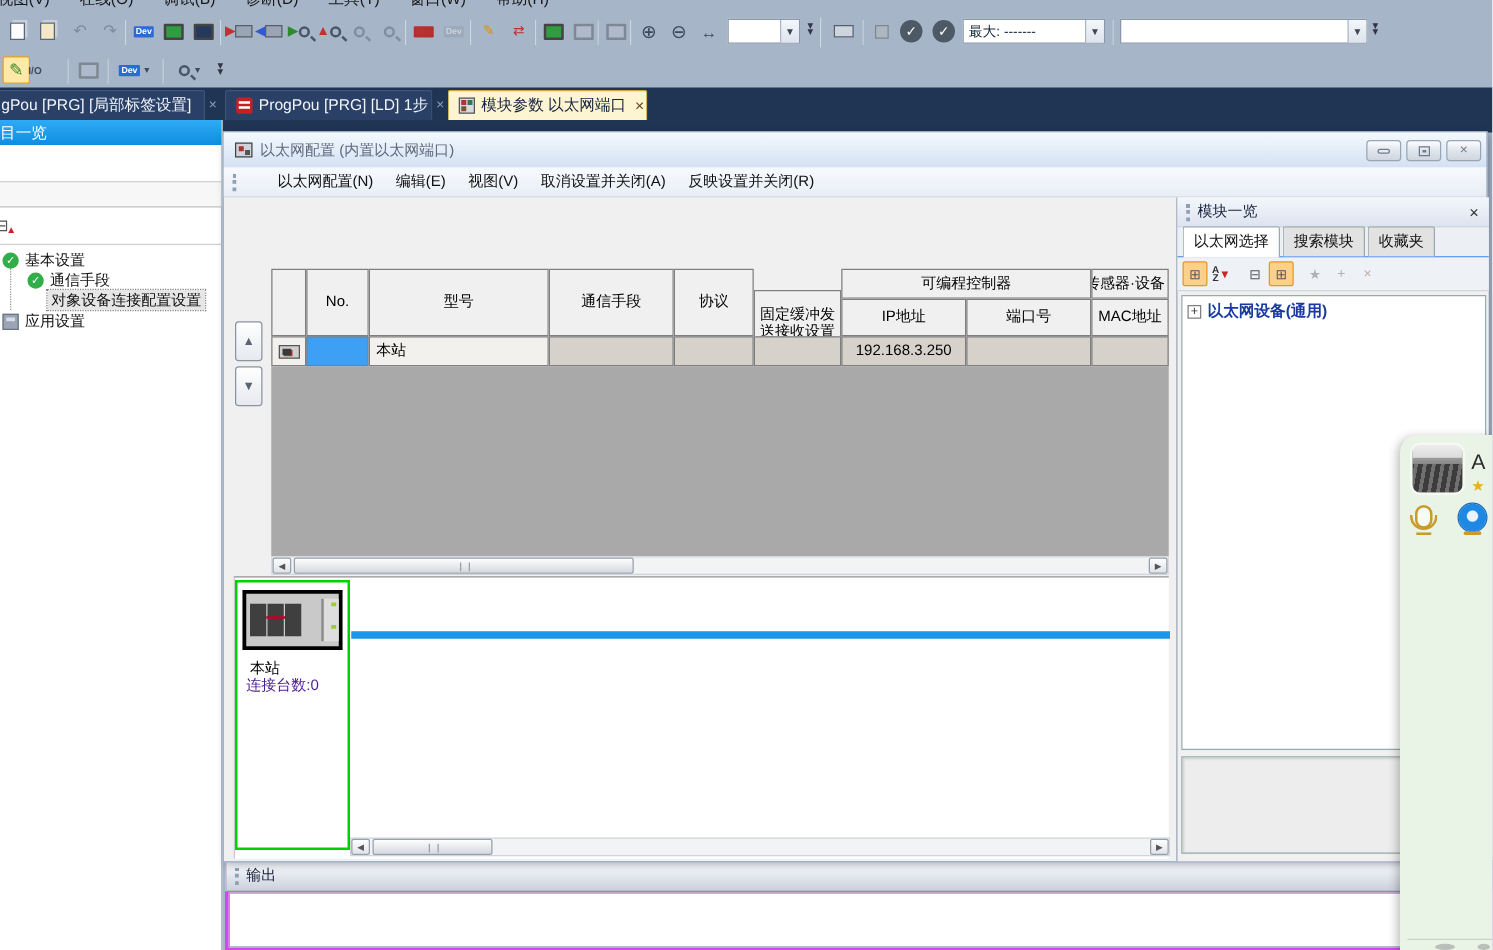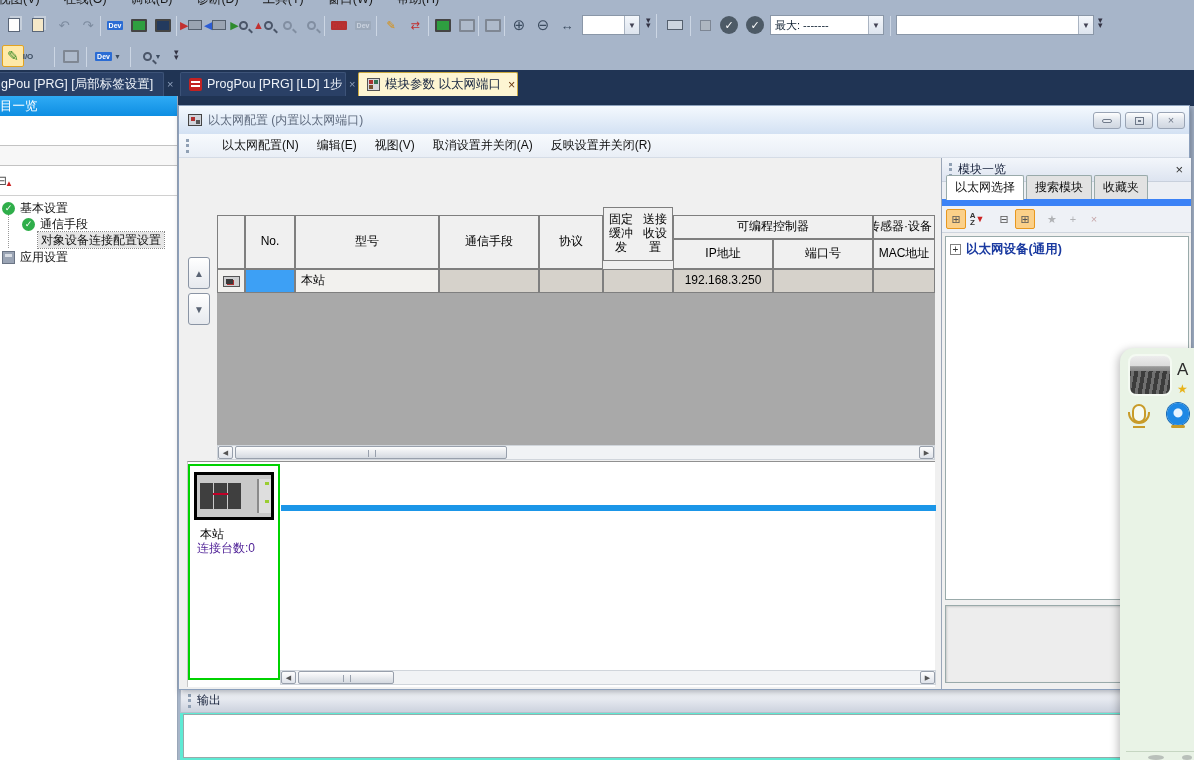--- a/index.html
+++ b/index.html
@@ -94,34 +94,34 @@
 .mod.mid:after{content:"";position:absolute;left:-1px;right:-1px;top:10px;height:2px;background:#c00027}
 .devright{margin-left:auto;width:14px;height:34px;background:#dedede;border-left:2px solid #8a8a8a;position:relative}
 .devright:after{content:"";position:absolute;right:2px;top:3px;width:4px;height:3px;background:#9acd32;box-shadow:0 18px 0 #9acd32}
 .stname{position:absolute;left:10px;top:60px;font-size:12px;color:#000}
 .stcount{position:absolute;left:7px;top:74px;font-size:12px;color:#4c1d95}
 .blueline{position:absolute;left:93px;top:43px;width:655px;height:6px;background:#1b96e8}
 
 .mpanel{position:absolute;left:762px;top:52px;width:250px;height:531px;background:#f0f0f0;border-left:1px solid #9aa6b8}
 .mp-header{height:24px;background:linear-gradient(#f3f6fb,#dde4f0);display:flex;align-items:center;font-size:12px;color:#15203a;border-bottom:1px solid #c8d0dc}
 .mp-close{margin-left:auto;margin-right:8px;color:#333;font-size:13px}
-.mp-tabs{height:24px;display:flex;align-items:flex-end;padding-left:4px;border-bottom:7px solid #3b82f6;background:#eceff4}
+.mp-tabs{height:24px;display:flex;align-items:flex-end;padding-left:4px;border-bottom:1px solid #3b82f6;background:#eceff4}
 .mtab{padding:3px 8px 3px;font-size:12px;color:#111;border:1px solid #9aa;border-bottom:none;background:#e2e2e2;margin-right:2px;border-radius:2px 2px 0 0}
 .mtab.on{background:#fff;position:relative;top:1px;padding-bottom:4px}
 .mp-tools{height:27px;display:flex;align-items:center;padding-left:4px;background:#eef1f6;border-bottom:1px solid #cfd5de}
 .mti{width:20px;height:20px;display:flex;align-items:center;justify-content:center;font-size:11px;color:#555;border-radius:2px;margin-right:1px;position:relative}
 .mti.on{background:#fbd089;border:1px solid #e8981f}
 .mti.dis{opacity:.4}
 .azi{font-size:8px;font-weight:bold;line-height:.9;color:#333;text-align:center}
 .mp-list{position:absolute;left:3px;top:78px;width:244px;height:364px;background:#fff;border:1px solid #9aa}
 .mrow{display:flex;align-items:center;padding:4px 0 0 4px;font-size:12.5px;font-weight:bold;color:#1a3aa0;white-space:nowrap}
 .expander{width:11px;height:11px;border:1px solid #808080;background:#fff;color:#333;font-size:10px;line-height:9px;text-align:center;margin-right:5px;flex:none;font-weight:normal}
 .mp-desc{position:absolute;left:3px;top:447px;width:244px;height:78px;background:#ededed;border:1px solid #9aa;box-shadow:inset 1px 1px 2px rgba(0,0,0,.15)}
 
-.output{position:absolute;left:180px;top:688px;width:1014px;height:72px;background:#5eead4;z-index:5}
+.output{position:absolute;left:180px;top:688px;width:1014px;height:72px;background:#d946ef;z-index:5}
 .out-header{height:25px;background:linear-gradient(#fbfcfe,#ccd2de);display:flex;align-items:center;font-size:12px;color:#15203a;border:1px solid #b8c0cc}
 .out-body{position:absolute;left:3px;top:26px;width:1008px;height:44px;background:#fff;border:1px solid #9aa}
 
 .overlay{position:absolute;left:1120px;top:348px;width:74px;height:412px;background:#e9f3e6;border-radius:14px 0 0 0;box-shadow:-2px 2px 8px rgba(0,0,0,.25);z-index:50}
 .thumb{position:absolute;left:8px;top:6px;width:44px;height:42px;border-radius:8px;border:2px solid #f4faf2;overflow:hidden;background:
  linear-gradient(180deg,#ededed 0%,#dcdcdc 26%,#9a9a9a 28%,#888 40%,rgba(0,0,0,0) 40%),
  repeating-linear-gradient(100deg,#3c3c3c 0 4px,#707070 4px 7px);background-color:#777}
 .oname{position:absolute;left:57px;top:12px;font-size:17px;color:#2b2b2b}
 .ostar{position:absolute;left:57px;top:34px;font-size:12px;color:#e8b31a}
 .mic{position:absolute;left:12px;top:56px;width:14px;height:19px;border:2px solid #c89b2a;border-radius:7px;background:#f6fbf4}
@@ -342,21 +342,21 @@
     </div>
 
     <div class="udbtn" style="top:151px">▲</div>
     <div class="udbtn" style="top:187px">▼</div>
 
     <div class="cell" style="left:38px;top:109px;width:28px;height:54px"></div>
     <div class="cell" style="left:66px;top:109px;width:50px;height:54px">No.</div>
     <div class="cell" style="left:116px;top:109px;width:144px;height:54px">型号</div>
     <div class="cell" style="left:260px;top:109px;width:100px;height:54px">通信手段</div>
     <div class="cell" style="left:360px;top:109px;width:64px;height:54px">协议</div>
-    <div class="cell" style="left:424px;top:101px;width:70px;height:54px;flex-direction:row">
+    <div class="cell" style="left:424px;top:126px;width:70px;height:54px;flex-direction:column">
       <span>固定缓冲发</span>
         <span>送接收设置</span>
     </div>
     <div class="cell" style="left:494px;top:109px;width:200px;height:24px">可编程控制器</div>
     <div class="cell" style="left:694px;top:109px;width:62px;height:24px">
       <span style="margin-left:-8px;white-space:nowrap">传感器·设备</span>
     </div>
     <div class="cell" style="left:494px;top:133px;width:100px;height:30px">IP地址</div>
     <div class="cell" style="left:594px;top:133px;width:100px;height:30px">端口号</div>
     <div class="cell" style="left:694px;top:133px;width:62px;height:30px">MAC地址</div>

